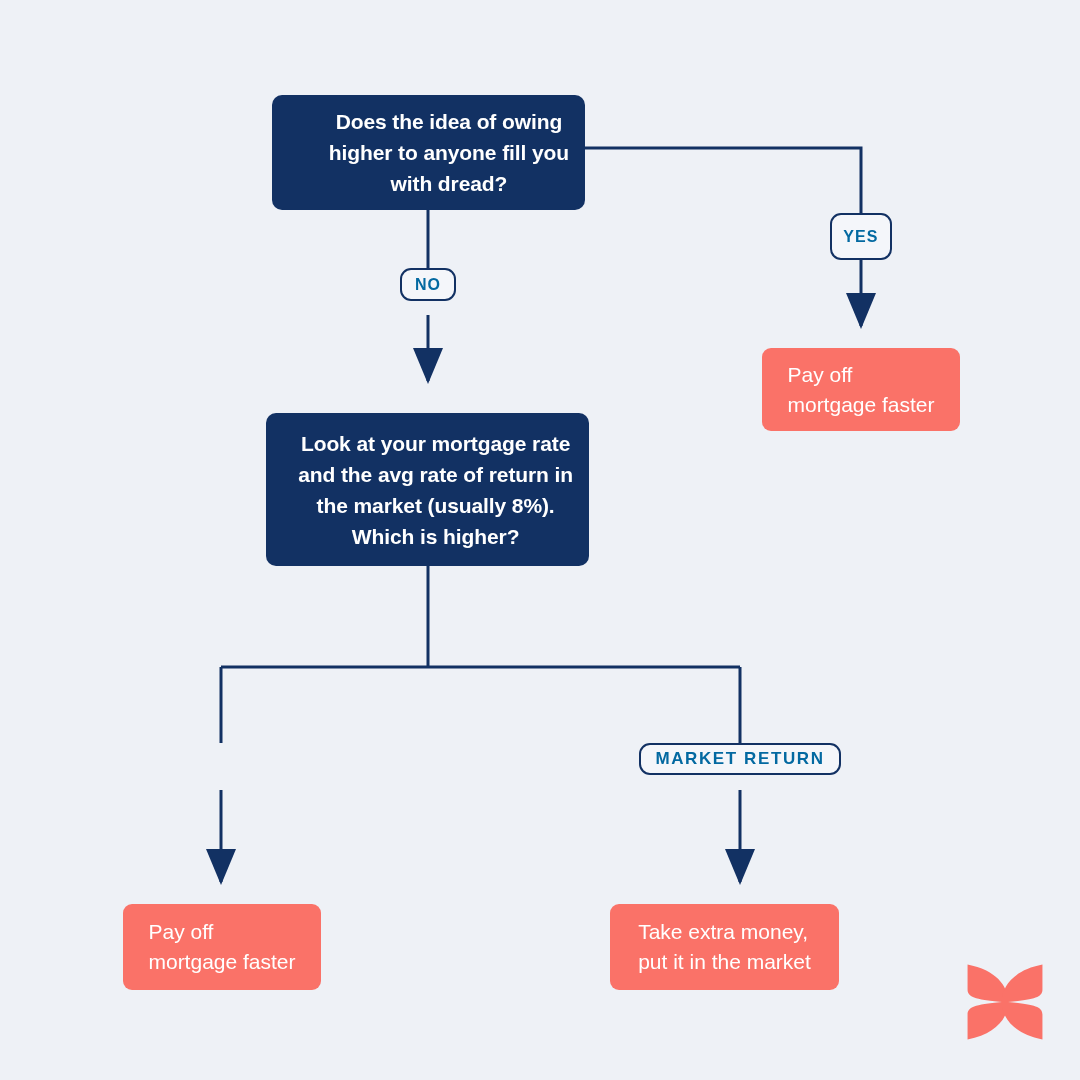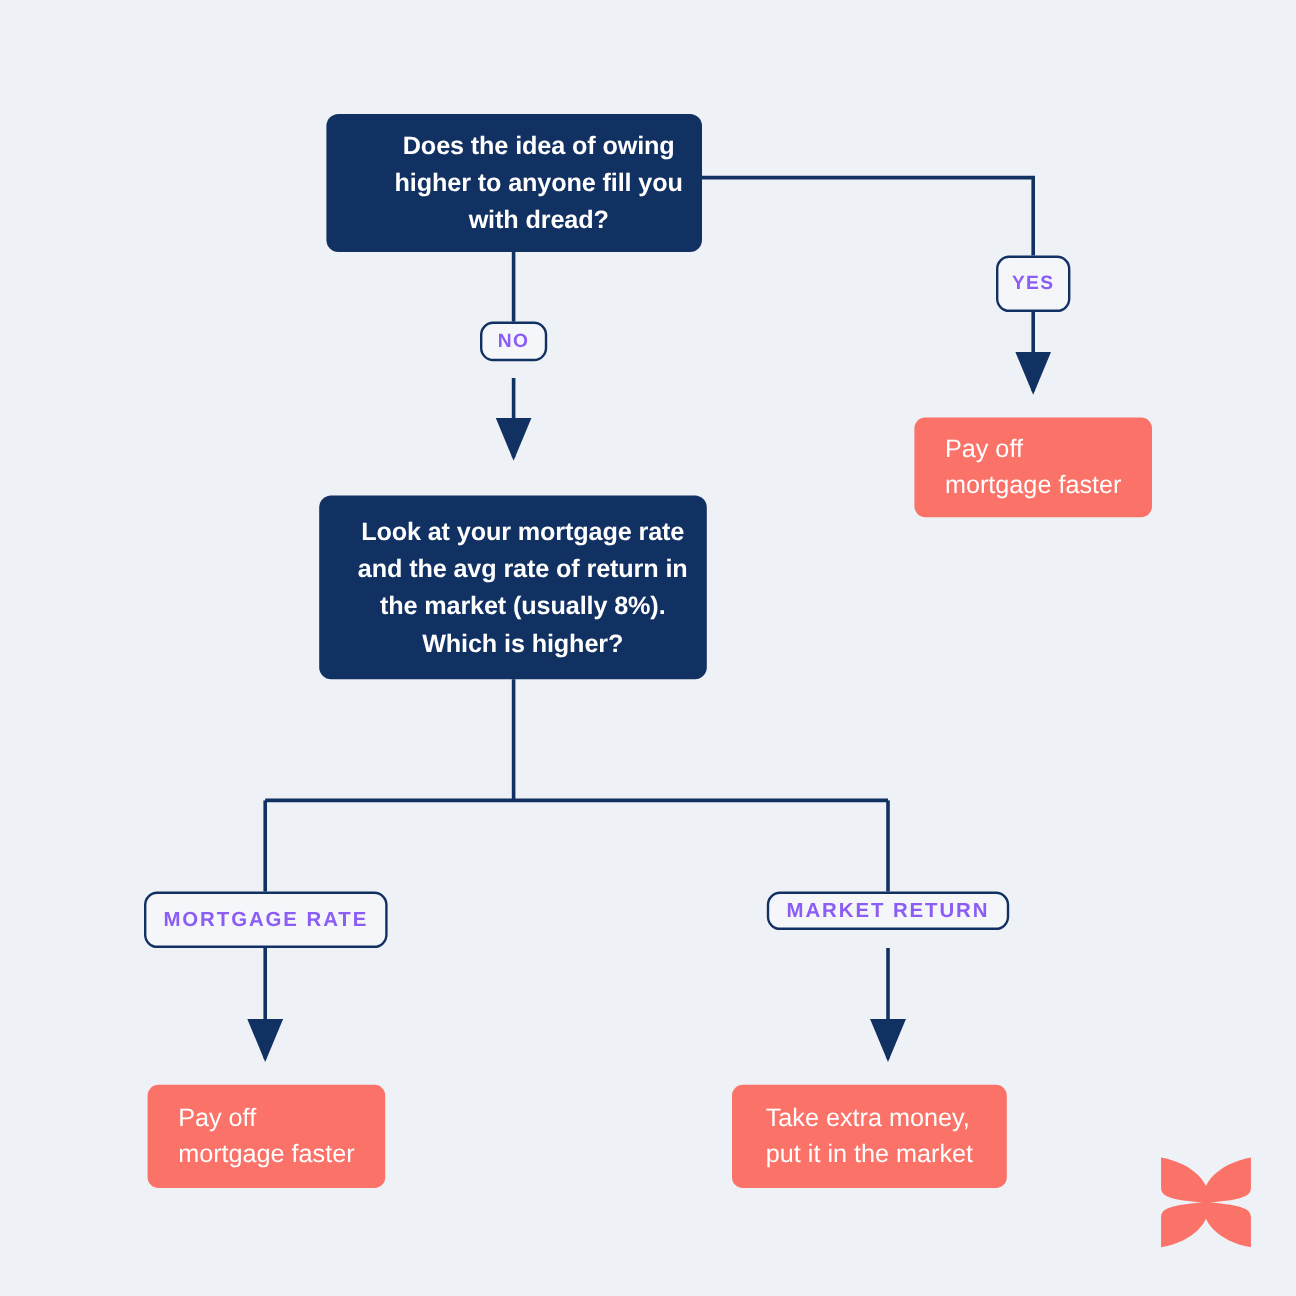--- a/index.html
+++ b/index.html
@@ -66,21 +66,21 @@
   
   .edge-pill {
     position: absolute;
     box-sizing: border-box;
     background: #f4f6fa;
     border: 2px solid #123163;
     border-radius: 11px;
     display: flex;
     align-items: center;
     justify-content: center;
-    color: #8b5cf6;
+    color: #0369a1;
     font-weight: bold;
     font-size: 16px;
     letter-spacing: 1.1px;
     white-space: nowrap;
     z-index: 4;
   }
   .edge-pill.wide {
     font-size: 17px;
     letter-spacing: 1.6px;
   }
@@ -142,23 +142,20 @@
   </div>
 
   <div class="edge-pill" style="left:830px; top:213px; width:62px; height:47px;">
     <span>YES</span>
   </div>
 
   <div class="edge-pill" style="left:400px; top:268px; width:56px; height:33px;">
     <span>NO</span>
   </div>
 
-  <div class="edge-pill wide" style="left:120px; top:743px; width:203px; height:47px;">
-    <span>MORTGAGE RATE</span>
-  </div>
 
   <div class="edge-pill wide" style="left:639px; top:743px; width:202px; height:32px;">
     <span>MARKET RETURN</span>
   </div>
 
   <div class="node-outcome" style="left:762px; top:348px; width:198px; height:83px;">
     <div>
       <div>Pay off</div>
       <div>mortgage faster</div>
     </div>

